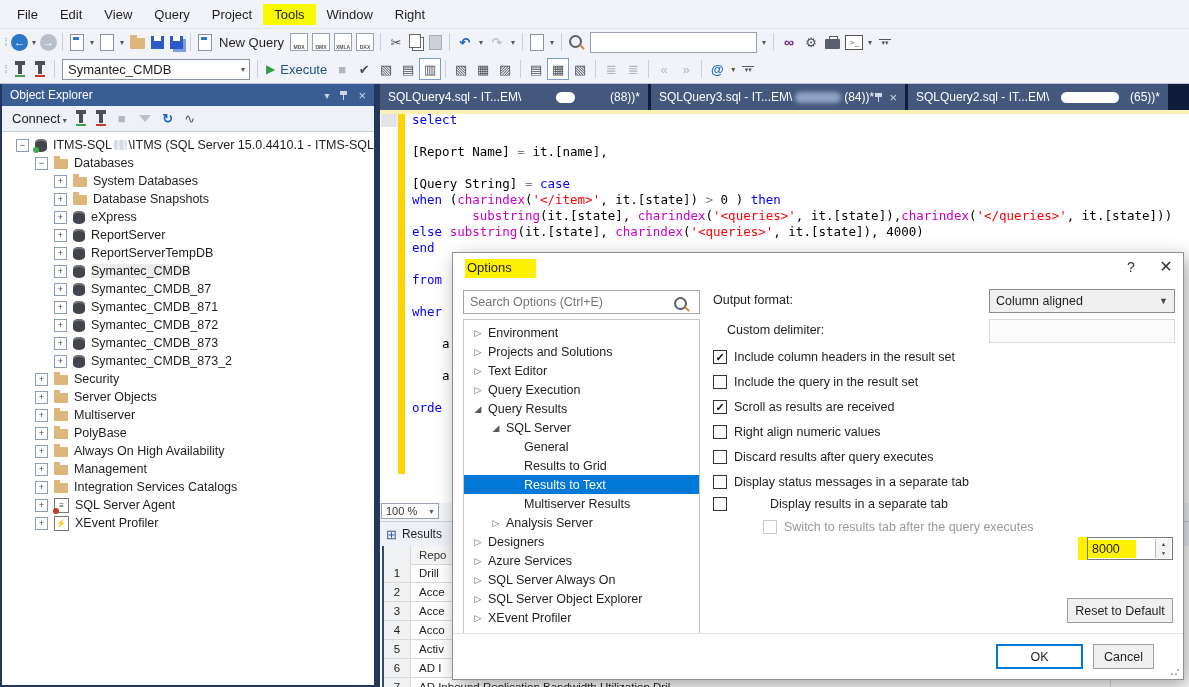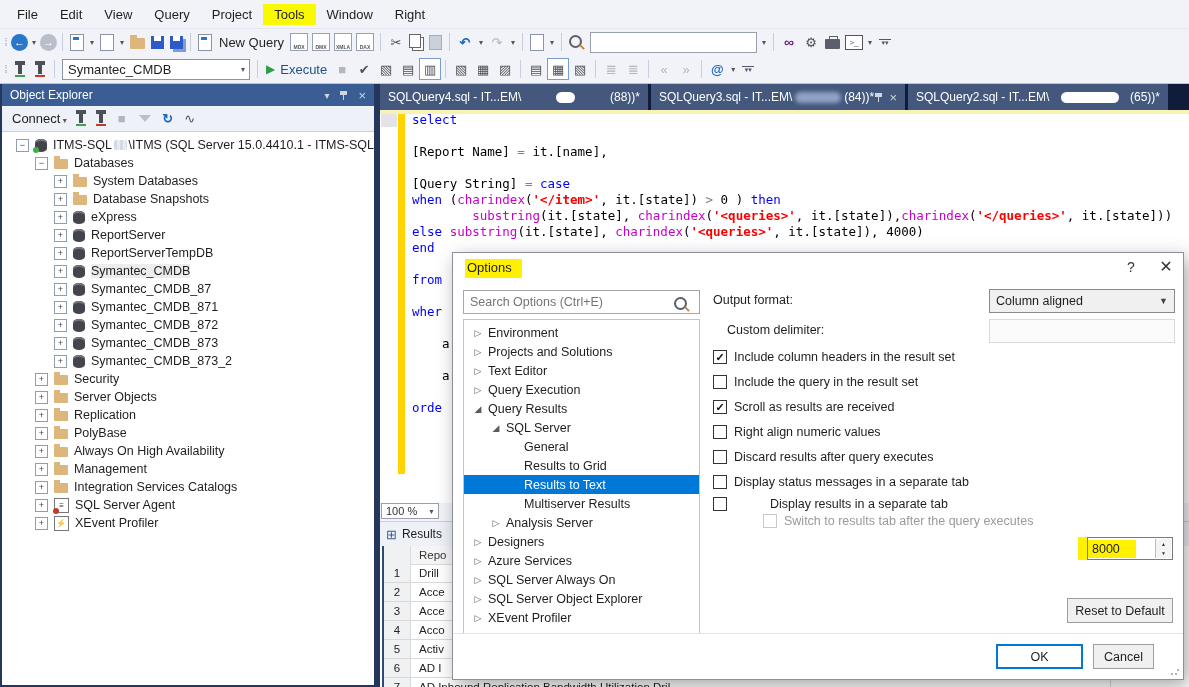--- a/index.html
+++ b/index.html
@@ -75,35 +75,35 @@
   #editor{left:380px;top:84px;width:809px;height:603px;background:#fff;}
   #tabstrip{position:absolute;left:0;top:0;width:809px;height:26px;background:#101d3a;display:flex;align-items:stretch;gap:3px;}
   .tab{background:#44587d;color:#fff;font-size:12px;display:flex;align-items:center;padding:0 8px;box-sizing:border-box;white-space:nowrap;overflow:hidden;flex:0 0 auto;}
   .redact{display:inline-block;width:58px;height:11px;background:#fff;border-radius:6px;margin:0 3px;}
   .redact.blur{background:#8fa3c4;filter:blur(2px);width:50px;}
   .tabclose{margin-left:7px;color:#cfd6e4;font-size:13px;}
   #yellowband{position:absolute;left:0;top:26px;width:809px;height:4px;background:#f9f2b4;}
   #graybox{position:absolute;left:1px;top:30px;width:16px;height:13px;background:#e4e4e8;}
   #changebar{position:absolute;left:18px;top:30px;width:7px;height:360px;background:#ffd400;}
   #code{position:absolute;left:32px;top:28px;width:775px;height:392px;font-family:"DejaVu Sans Mono",monospace;font-size:12.5px;line-height:16px;white-space:pre;overflow:hidden;color:#000;}
-  .kw{color:#0000ff;} .fn{color:#ca00ca;} .str{color:#ff0000;font-weight:bold;} .op{color:#808080;} .id{color:#000;}
+  .kw{color:#0000ff;} .fn{color:#ca00ca;} .str{color:#ff0000;} .op{color:#808080;} .id{color:#000;}
   #zoomrow{position:absolute;left:0;top:419px;width:809px;height:18px;background:#f3f4f8;}
   #zoom-combo{position:absolute;left:1px;top:0;width:58px;height:16px;background:#fff;border:1px solid #98a0b0;font-size:11px;color:#333;display:flex;align-items:center;padding-left:4px;box-sizing:border-box;}
   #zoom-combo .combo-caret{margin-left:auto;margin-right:3px;font-size:7px;color:#555;}
   #results-head{position:absolute;left:0;top:437px;width:809px;height:25px;background:#eef1f8;display:flex;align-items:center;font-size:12px;color:#1e1e1e;padding-left:6px;box-sizing:border-box;border-top:1px solid #c9d0dd;}
   #results-head .gridglyph{font-size:13px;color:#3a5e94;margin-right:5px;}
   #grid{position:absolute;left:2px;top:462px;width:806px;height:141px;background:#fff;overflow:hidden;font-size:11.5px;color:#222;border-left:2px solid #2c4a77;}
   .grow{position:absolute;left:0;height:19px;display:flex;}
   .gnum{width:26px;border-right:1px solid #d9d9d9;border-bottom:1px solid #d9d9d9;background:#f0f1f3;display:flex;align-items:center;justify-content:center;flex:0 0 auto;}
   .gval{width:420px;border-right:1px solid #d9d9d9;border-bottom:1px solid #d9d9d9;display:flex;align-items:center;padding-left:8px;box-sizing:border-box;white-space:nowrap;overflow:hidden;}
   .ghead{background:#f5f5f7;color:#333;}
   
   #dialog{left:452px;top:252px;width:732px;height:428px;background:#fff;border:1px solid #8a8f98;box-shadow:4px 6px 18px rgba(0,0,0,.35);box-sizing:border-box;font-size:12.5px;color:#1e1e1e;}
   #dlg-title{position:absolute;left:12px;top:7px;font-size:13px;}
-  #dlg-title span{background:#fff100;padding:1px 10px 3px 2px;}
+  #dlg-title span{background:#fff100;padding:1px 24px 3px 2px;}
   #dlg-help{position:absolute;left:668px;top:6px;width:20px;text-align:center;font-size:14px;color:#333;}
   #dlg-close{position:absolute;left:702px;top:4px;width:22px;text-align:center;font-size:16px;color:#333;}
   #dlg-search{position:absolute;left:10px;top:37px;width:237px;height:24px;border:1px solid #a6a6a6;box-sizing:border-box;}
   #dlg-search input{width:100%;height:100%;border:none;outline:none;font-size:12.5px;color:#444;padding:0 22px 0 6px;box-sizing:border-box;font-family:"Liberation Sans",sans-serif;}
   #dlg-search .magic{position:absolute;right:12px;top:6px;margin:0;}
   #dlg-tree{position:absolute;left:10px;top:66px;width:237px;height:315px;border:1px solid #c5c5c5;box-sizing:border-box;overflow:hidden;padding-top:3px;}
   .dtrow{height:19px;display:flex;align-items:center;white-space:nowrap;}
   .dtrow .arrow{width:12px;font-size:9px;color:#5a5a5a;text-align:center;flex:0 0 auto;margin-right:4px;}
   .dtrow.selected{background:#0078d7;color:#fff;}
   .dlg-label{position:absolute;white-space:nowrap;}
@@ -325,21 +325,21 @@
           <span class="oelabel">Security</span>
         </div>
         <div class="oerow" style="padding-left: 33px;">
           <span class="pbox">+</span>
           <span class="fold2"></span>
           <span class="oelabel">Server Objects</span>
         </div>
         <div class="oerow" style="padding-left: 33px;">
           <span class="pbox">+</span>
           <span class="fold2"></span>
-          <span class="oelabel">Replication</span>
+          <span class="oelabel">Multiserver</span>
         </div>
         <div class="oerow" style="padding-left: 33px;">
           <span class="pbox">+</span>
           <span class="fold2"></span>
           <span class="oelabel">PolyBase</span>
         </div>
         <div class="oerow" style="padding-left: 33px;">
           <span class="pbox">+</span>
           <span class="fold2"></span>
           <span class="oelabel">Always On High Availability</span>
@@ -542,21 +542,21 @@
           <span>Discard results after query executes</span>
         </div>
         <div class="cbrow" style="left: 260px; top: 221px;">
           <span class="cbbox"></span>
           <span>Display status messages in a separate tab</span>
         </div>
         <div class="cbrow" style="left: 260px; top: 243px; gap: 36px;">
           <span class="cbbox"></span>
           <span>Display results in a separate tab</span>
         </div>
-        <div class="cbrow disabled" style="left: 280px; top: 260px; padding-left: 30px;">
+        <div class="cbrow disabled" style="left: 280px; top: 266px; padding-left: 30px;">
           <span class="cbbox"></span>
           <span>Switch to results tab after the query executes</span>
         </div>
       </div>
 
     <div id="spin-nub"></div>
     <div id="spinbox">
       <span id="spin-val">8000</span>
       <span id="spin-btns">
           <div>▲</div>

